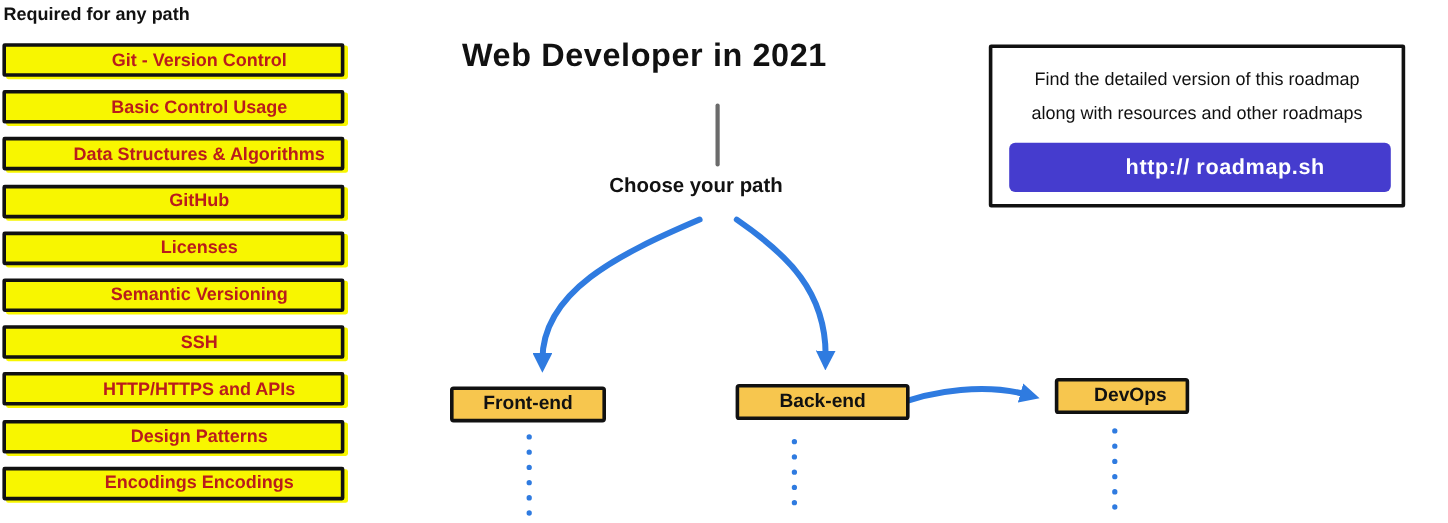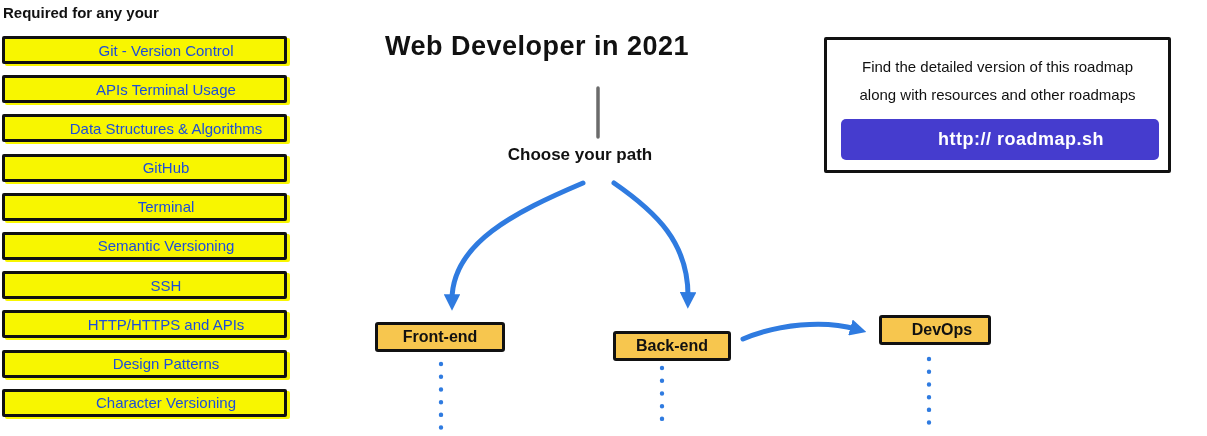--- a/index.html
+++ b/index.html
@@ -30,21 +30,21 @@
   .left-col h2{
     position:absolute;left:3px;top:4px;font-size:15px;font-weight:700;white-space:nowrap;
   }
   .topic-list{position:absolute;left:2px;top:36px;width:285px;}
   .topic-box{
     width:285px;height:28px;margin-bottom:11.2px;
     background:var(--highlight-yellow);
     border:3px solid var(--ink);border-radius:2px;
     box-shadow:3px 2px 0 0 var(--highlight-yellow);
     display:flex;align-items:center;justify-content:center;
-    font-size:15px;font-weight:400;color:#1d4ed8;cursor:pointer;white-space:nowrap;padding-left:43px;
+    font-size:15px;font-weight:700;color:#b91c1c;cursor:pointer;white-space:nowrap;padding-left:43px;
   }
 
   
   .page-title{
     position:absolute;left:385px;top:31px;width:430px;z-index:2;
     font-size:27px;font-weight:700;letter-spacing:.5px;white-space:nowrap;
   }
   .choose-path{
     position:absolute;left:455px;top:145px;width:250px;z-index:2;
     text-align:center;font-size:17px;font-weight:700;white-space:nowrap;
@@ -52,21 +52,21 @@
 
   
   .node{
     position:absolute;z-index:3;height:30px;
     background:var(--node-amber);
     border:3px solid var(--ink);border-radius:3px;
     display:flex;align-items:center;justify-content:center;
     font-size:16px;font-weight:700;cursor:pointer;white-space:nowrap;
   }
   .node.frontend{left:375px;top:322px;width:130px;}
-  .node.backend {left:613px;top:331px;width:118px;}
+  .node.backend {left:613px;top:320px;width:145px;}
   .node.devops  {left:879px;top:315px;width:112px;padding-left:14px;}
 
   
   .info-panel{
     position:absolute;left:824px;top:37px;width:347px;height:136px;z-index:2;
     background:#ffffff;border:3px solid var(--ink);border-radius:2px;
   }
   .info-panel .blurb{
     margin-top:13px;text-align:center;font-size:15px;line-height:28px;
     font-weight:400;color:#111;white-space:nowrap;
@@ -93,32 +93,32 @@
     <line class="stem" x1="598" y1="88" x2="598" y2="137"></line>
     <path class="curve" d="M583,183 C515,212 452,243 452,300" marker-end="url(#arrowhead)"></path>
     <path class="curve" d="M614,183 C656,212 689,243 688,298" marker-end="url(#arrowhead)"></path>
     <path class="curve" d="M743,339 C778,324 824,320 856,329" marker-end="url(#arrowhead)"></path>
     <path class="dotted" d="M441,364 L441,430"></path>
     <path class="dotted" d="M662,368 L662,430"></path>
     <path class="dotted" d="M929,359 L929,428"></path>
   </svg>
 
   <section class="left-col">
-    <h2>Required for any your</h2>
+    <h2>Required for any path</h2>
     <div class="topic-list">
       <div class="topic-box">Git - Version Control</div>
-      <div class="topic-box">APIs Terminal Usage</div>
+      <div class="topic-box">Basic Control Usage</div>
       <div class="topic-box">Data Structures &amp; Algorithms</div>
       <div class="topic-box">GitHub</div>
-      <div class="topic-box">Terminal</div>
+      <div class="topic-box">Licenses</div>
       <div class="topic-box">Semantic Versioning</div>
       <div class="topic-box">SSH</div>
       <div class="topic-box">HTTP/HTTPS and APIs</div>
       <div class="topic-box">Design Patterns</div>
-      <div class="topic-box">Character Versioning</div>
+      <div class="topic-box">Encodings Encodings</div>
     </div>
   </section>
 
   <h1 class="page-title">Web Developer in 2021</h1>
   <div class="choose-path">Choose your path</div>
 
   <div class="node frontend">Front-end</div>
   <div class="node backend">Back-end</div>
   <div class="node devops">DevOps</div>
 

